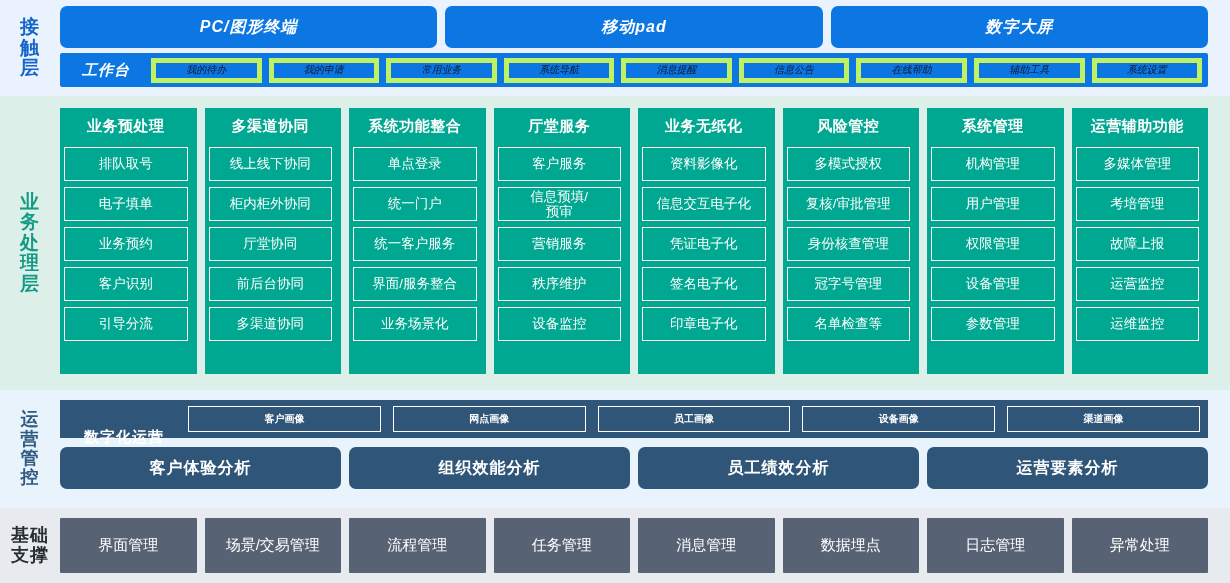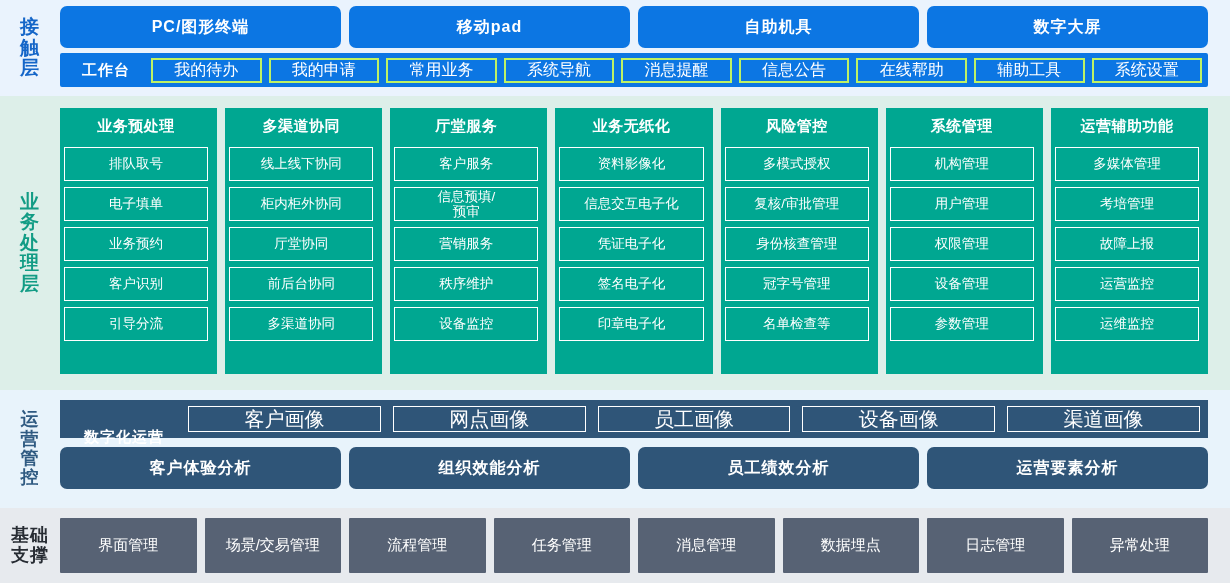--- a/index.html
+++ b/index.html
@@ -60,20 +60,21 @@
   
   #layer-contact {
     background: #eaf3fd;
     height: 96px;
     padding: 0;
   }
   #layer-contact .band-label { color: #1566c8; font-size: 19px; }
   #layer-contact .band-body {
     padding: 6px 22px 6px 0;
     gap: 5px;
+    font-style: italic;
   }
   .channel-row {
     display: flex;
     flex-direction: row;
     gap: 8px;
     height: 42px;
   }
   .channel-pill {
     flex: 1;
     background: #0c76e3;
@@ -99,26 +100,26 @@
     color: #ffffff;
     font-size: 15px;
     font-weight: bold;
     padding: 0 14px 0 16px;
     white-space: nowrap;
     letter-spacing: 1px;
   }
   .workbench-item {
     flex: 1;
     height: 25px;
-    border: 2px solid #bef264;
-    color: #ffffff;
-    display: flex;
-    align-items: center;
-    justify-content: center;
-    font-size: 16px;
+    border: 5px solid #bef264;
+    color: #0f172a;
+    display: flex;
+    align-items: center;
+    justify-content: center;
+    font-size: 10px;
     white-space: nowrap;
     box-sizing: border-box;
   }
 
   
   #layer-business {
     background: #ddefe9;
     height: 294px;
   }
   #layer-business .band-label { color: #129c85; font-size: 19px; }
@@ -189,23 +190,24 @@
     margin-top: 36px;
   }
   .ops-chip {
     flex: 1;
     height: 26px;
     border: 1px solid #ffffff;
     color: #ffffff;
     display: flex;
     align-items: center;
     justify-content: center;
-    font-size: 20px;
-    box-sizing: border-box;
-    white-space: nowrap;
+    font-size: 10px;
+    box-sizing: border-box;
+    white-space: nowrap;
+    font-weight: bold;
   }
   .ops-row2 {
     display: flex;
     flex-direction: row;
     gap: 8px;
     height: 42px;
   }
   .ops-pill {
     flex: 1;
     background: #2f5578;
@@ -252,21 +254,20 @@
       <div class="vlabel">
         <span>接</span>
         <span>触</span>
         <span>层</span>
       </div>
     </div>
     <div class="band-body">
       <div class="channel-row">
         <div class="channel-pill">PC/图形终端</div>
         <div class="channel-pill">移动pad</div>
-        <div class="channel-pill">自助机具</div>
         <div class="channel-pill">数字大屏</div>
       </div>
       <div class="workbench-row">
         <div class="workbench-title">工作台</div>
         <div class="workbench-item">我的待办</div>
         <div class="workbench-item">我的申请</div>
         <div class="workbench-item">常用业务</div>
         <div class="workbench-item">系统导航</div>
         <div class="workbench-item">消息提醒</div>
         <div class="workbench-item">信息公告</div>
@@ -300,20 +301,28 @@
 
       <div class="bcol">
         <div class="bcol-title">多渠道协同</div>
         <div class="bcell">线上线下协同</div>
         <div class="bcell">柜内柜外协同</div>
         <div class="bcell">厅堂协同</div>
         <div class="bcell">前后台协同</div>
         <div class="bcell">多渠道协同</div>
       </div>
 
+      <div class="bcol">
+        <div class="bcol-title">系统功能整合</div>
+        <div class="bcell">单点登录</div>
+        <div class="bcell">统一门户</div>
+        <div class="bcell">统一客户服务</div>
+        <div class="bcell">界面/服务整合</div>
+        <div class="bcell">业务场景化</div>
+      </div>
 
       <div class="bcol">
         <div class="bcol-title">厅堂服务</div>
         <div class="bcell">客户服务</div>
         <div class="bcell">信息预填/
 预审</div>
         <div class="bcell">营销服务</div>
         <div class="bcell">秩序维护</div>
         <div class="bcell">设备监控</div>
       </div>

